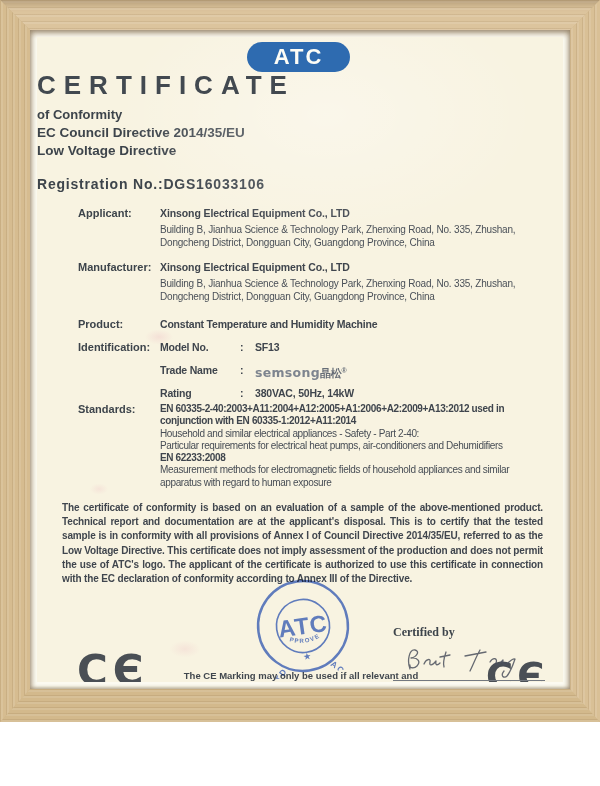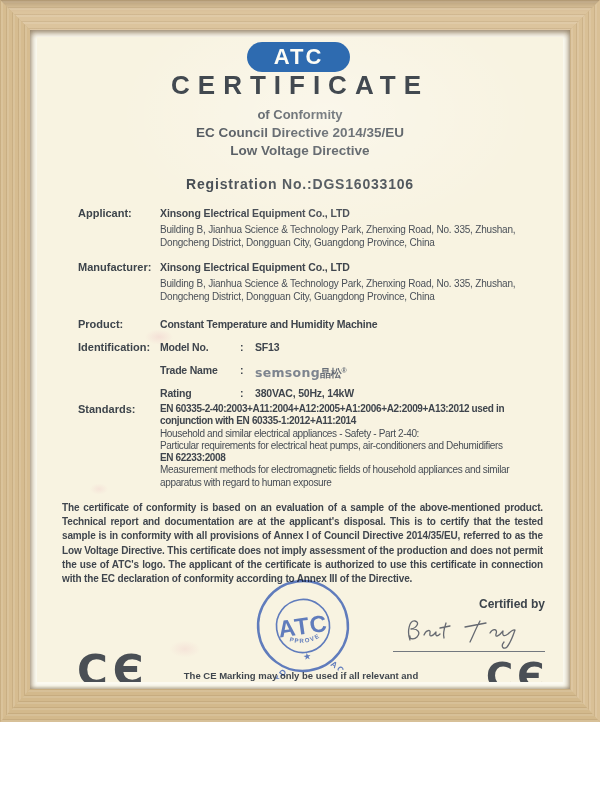--- a/index.html
+++ b/index.html
@@ -29,21 +29,21 @@
   .paper::after { content:""; position:absolute; inset:0; pointer-events:none; background:
     radial-gradient(20px 11px at 122px 300px, rgba(226,128,160,.16), transparent 70%),
     radial-gradient(13px 8px at 62px 452px, rgba(226,128,160,.13), transparent 70%),
     radial-gradient(22px 12px at 148px 612px, rgba(226,128,160,.13), transparent 70%),
     radial-gradient(300px 180px at 55% 12%, rgba(255,255,255,.32), transparent 70%); }
 
   
   .atc-pill { position:absolute; left:210px; top:5px; width:103px; height:30px; background:#2e6bb0;
     border-radius:16px; display:flex; align-items:center; justify-content:center; color:#fdfdf6;
     font-weight:bold; font-size:22px; letter-spacing:2px; z-index:2; }
-  .chead { position:absolute; left:0; right:0; text-align:center; font-weight:bold; color:#3d444b; }
+  .chead { position:absolute; left:0; right:0; text-align:left; font-weight:bold; color:#3d444b; }
   .cert-title { top:33px; font-size:26px; letter-spacing:8px; color:#424950; z-index:3; }
   .cert-sub  { top:70px; font-size:13px; }
   .dir1 { top:88px; font-size:13.5px; }
   .dir2 { top:106px; font-size:13.5px; }
   .reg  { top:139px; font-size:14px; letter-spacing:.8px; }
 
   
   .irow { position:absolute; left:41px; width:474px; display:flex; }
   .lbl { width:82px; flex:none; font-weight:bold; font-size:11px; color:#3d444b; }
   .cont { flex:1; font-size:10px; color:#4a5058; letter-spacing:-0.2px; line-height:13px; }
@@ -62,21 +62,21 @@
   .std-lines { max-width:392px; }
   .std-lines div { font-size:10px; line-height:12.3px; letter-spacing:-0.35px; color:#474d55; }
   .std-lines .sb { font-weight:bold; color:#3f454d; }
 
   .decl { position:absolute; left:25px; top:464px; width:481px; font-size:10px; font-weight:bold;
     color:#40464e; line-height:14.2px; text-align:justify; letter-spacing:-0.15px; }
 
   
   .stamp { position:absolute; left:217px; top:540px; width:98px; height:98px; transform:rotate(-8deg);
     opacity:.92; mix-blend-mode:multiply; z-index:4; }
-  .certby { position:absolute; left:356px; top:560px; width:152px; text-align:right; z-index:2; }
+  .certby { position:absolute; left:356px; top:588px; width:152px; text-align:left; z-index:2;font-family:Liberation Serif, serif; }
   .certby-label { font-weight:bold; font-size:12px; color:#3d444b; }
   .sig { display:block; margin:0 auto; }
   .sig-line { border-bottom:1.4px solid #73787f; }
   .dateblk { position:absolute; left:33px; top:584px; width:133px; text-align:center; z-index:2; }
   .date-value { font-weight:bold; font-size:12.5px; color:#3d444b; padding-bottom:3px;
     border-bottom:1.6px solid #5c6168; }
   .date-label { font-weight:bold; font-size:12px; color:#3d444b; margin-top:5px; }
 
   .ce { font-family:"DejaVu Sans", sans-serif; font-weight:bold; color:#4a4f55; line-height:1; position:absolute; }
   .ce-left  { left:40px;  top:613px; font-size:42px; letter-spacing:5px; }

